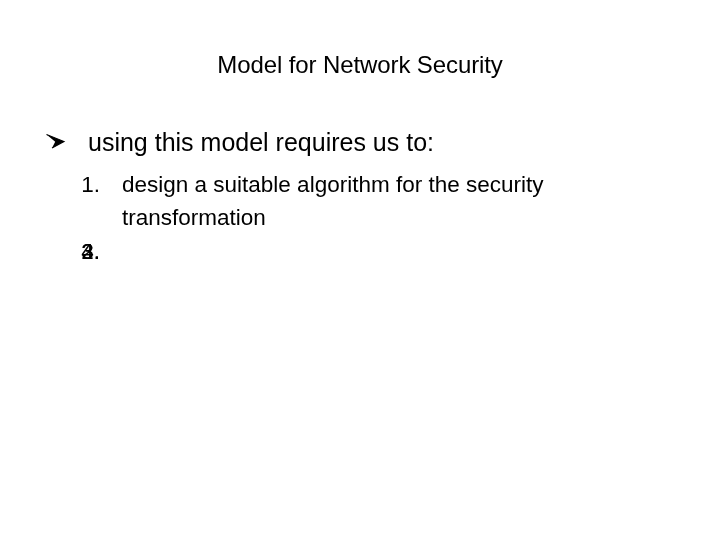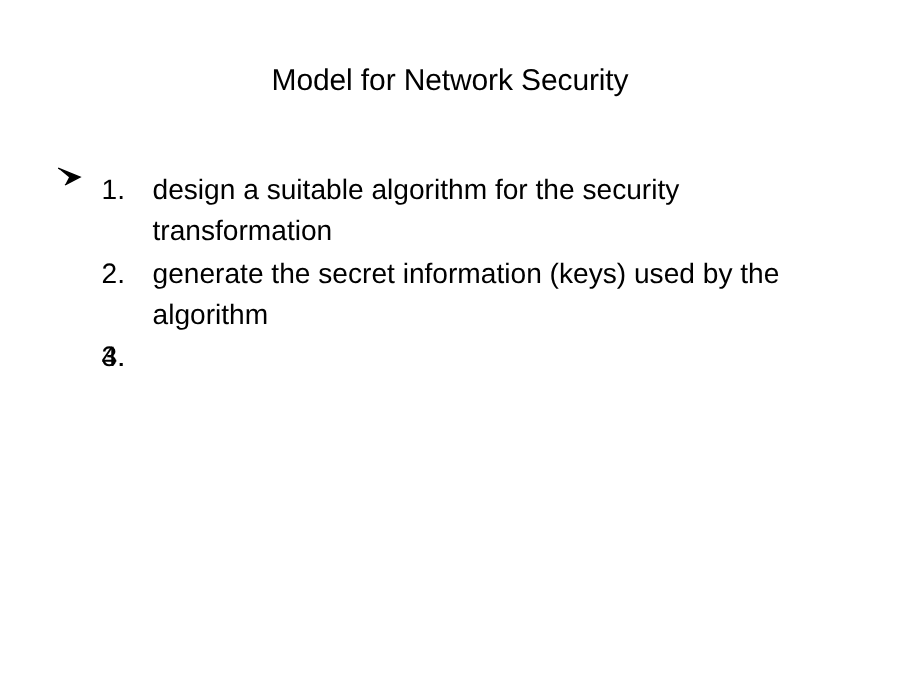--- a/index.html
+++ b/index.html
@@ -110,32 +110,32 @@
 
   <div class="body-block">
 
     <div class="bullet-row">
       <span class="bullet-marker">
         <svg width="26" height="26" viewBox="0 0 26 26" aria-hidden="true">
           <path d="M4.5 5.5 L22 12.6 L10.0 19.0 L13.2 12.7 Z" fill="#000000"></path>
           <path d="M4.5 5.5 L22 12.6 L10.0 19.0" fill="none" stroke="#000000" stroke-width="1.1"></path>
         </svg>
       </span>
+      <span class="bullet-text">using this model requires us to:</span>
     </div>
 
     <ol class="num-list">
 
       <li class="num-item">
         <span class="num-marker">1.</span>
         <span class="num-text">design a suitable algorithm for the security transformation</span>
       </li>
 
       <li class="num-item">
         <span class="num-marker">2.</span>
-        <span class="num-text">generate the secret information (keys) used by the algorithm</span>
       </li>
 
       <li class="num-item">
         <span class="num-marker">3.</span>
       </li>
 
       <li class="num-item">
         <span class="num-marker">4.</span>
       </li>
 

